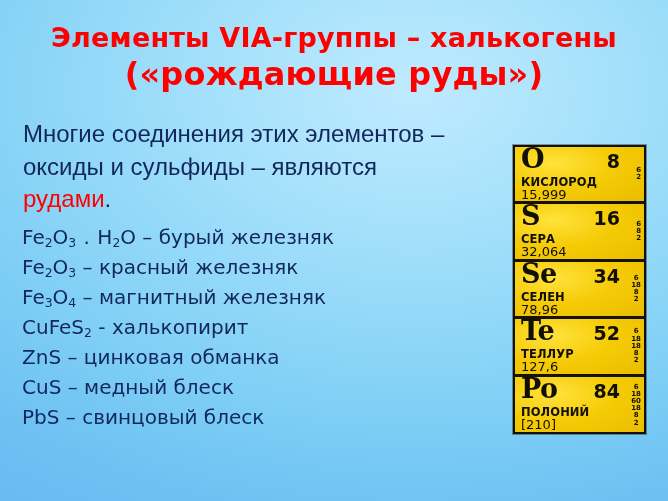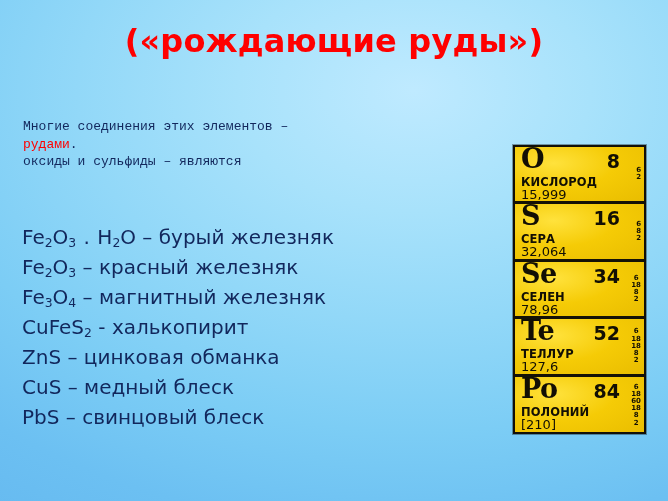--- a/index.html
+++ b/index.html
@@ -48,23 +48,23 @@
   #title-block .tline { display: block; }
   #title-line-2 { font-size: 32px; }
 
   
   #intro {
     position: absolute;
     left: 23px;
     top: 118px;
     width: 460px;
     color: #12275c;
-    font-size: 13px;
+    font-size: 24px;
     line-height: 1.36;
-    font-family: Liberation Mono, monospace;
+    font-family: Liberation Sans, sans-serif;
   }
   #intro .ln { display: block; white-space: nowrap; }
   .hl-red { color: #FF0000; }
   .dot-dark { color: #12275c; }
 
   
   #ore-list {
     position: absolute;
     left: 22px;
     top: 222px;
@@ -171,27 +171,28 @@
     color: #120f04;
   }
   .pt-shells span { display: block; }
 </style>
 </head>
 <body>
 
 <div id="slide">
 
   <div id="title-block">
+    <span class="tline">Элементы VIA-группы – халькогены</span>
     <span class="tline" id="title-line-2">(«рождающие руды»)</span>
   </div>
 
   <div id="intro">
     <span class="ln">Многие соединения  этих элементов –</span>
+    <span class="ln">оксиды и сульфиды – являются</span>
     <span class="ln"><span class="hl-red">рудами</span><span class="dot-dark">.</span></span>
-    <span class="ln">оксиды и сульфиды – являются</span>
   </div>
 
   <div id="ore-list">
       <span class="ore-row"><span><span>Fe</span><sub>2</sub><span>O</span><sub>3</sub><span class="mid-dot"> . </span><span>H</span><sub>2</sub><span>O</span></span><span> – </span><span>бурый железняк</span></span>
       <span class="ore-row"><span><span>Fe</span><sub>2</sub><span>O</span><sub>3</sub></span><span> – </span><span>красный железняк</span></span>
       <span class="ore-row"><span><span>Fe</span><sub>3</sub><span>O</span><sub>4</sub></span><span> – </span><span>магнитный железняк</span></span>
       <span class="ore-row"><span><span>CuFeS</span><sub>2</sub></span><span> - </span><span>халькопирит</span></span>
       <span class="ore-row"><span><span>ZnS</span></span><span> – </span><span>цинковая обманка</span></span>
       <span class="ore-row"><span><span>CuS</span></span><span> – </span><span>медный блеск</span></span>
       <span class="ore-row"><span><span>PbS</span></span><span> – </span><span>свинцовый блеск</span></span>

